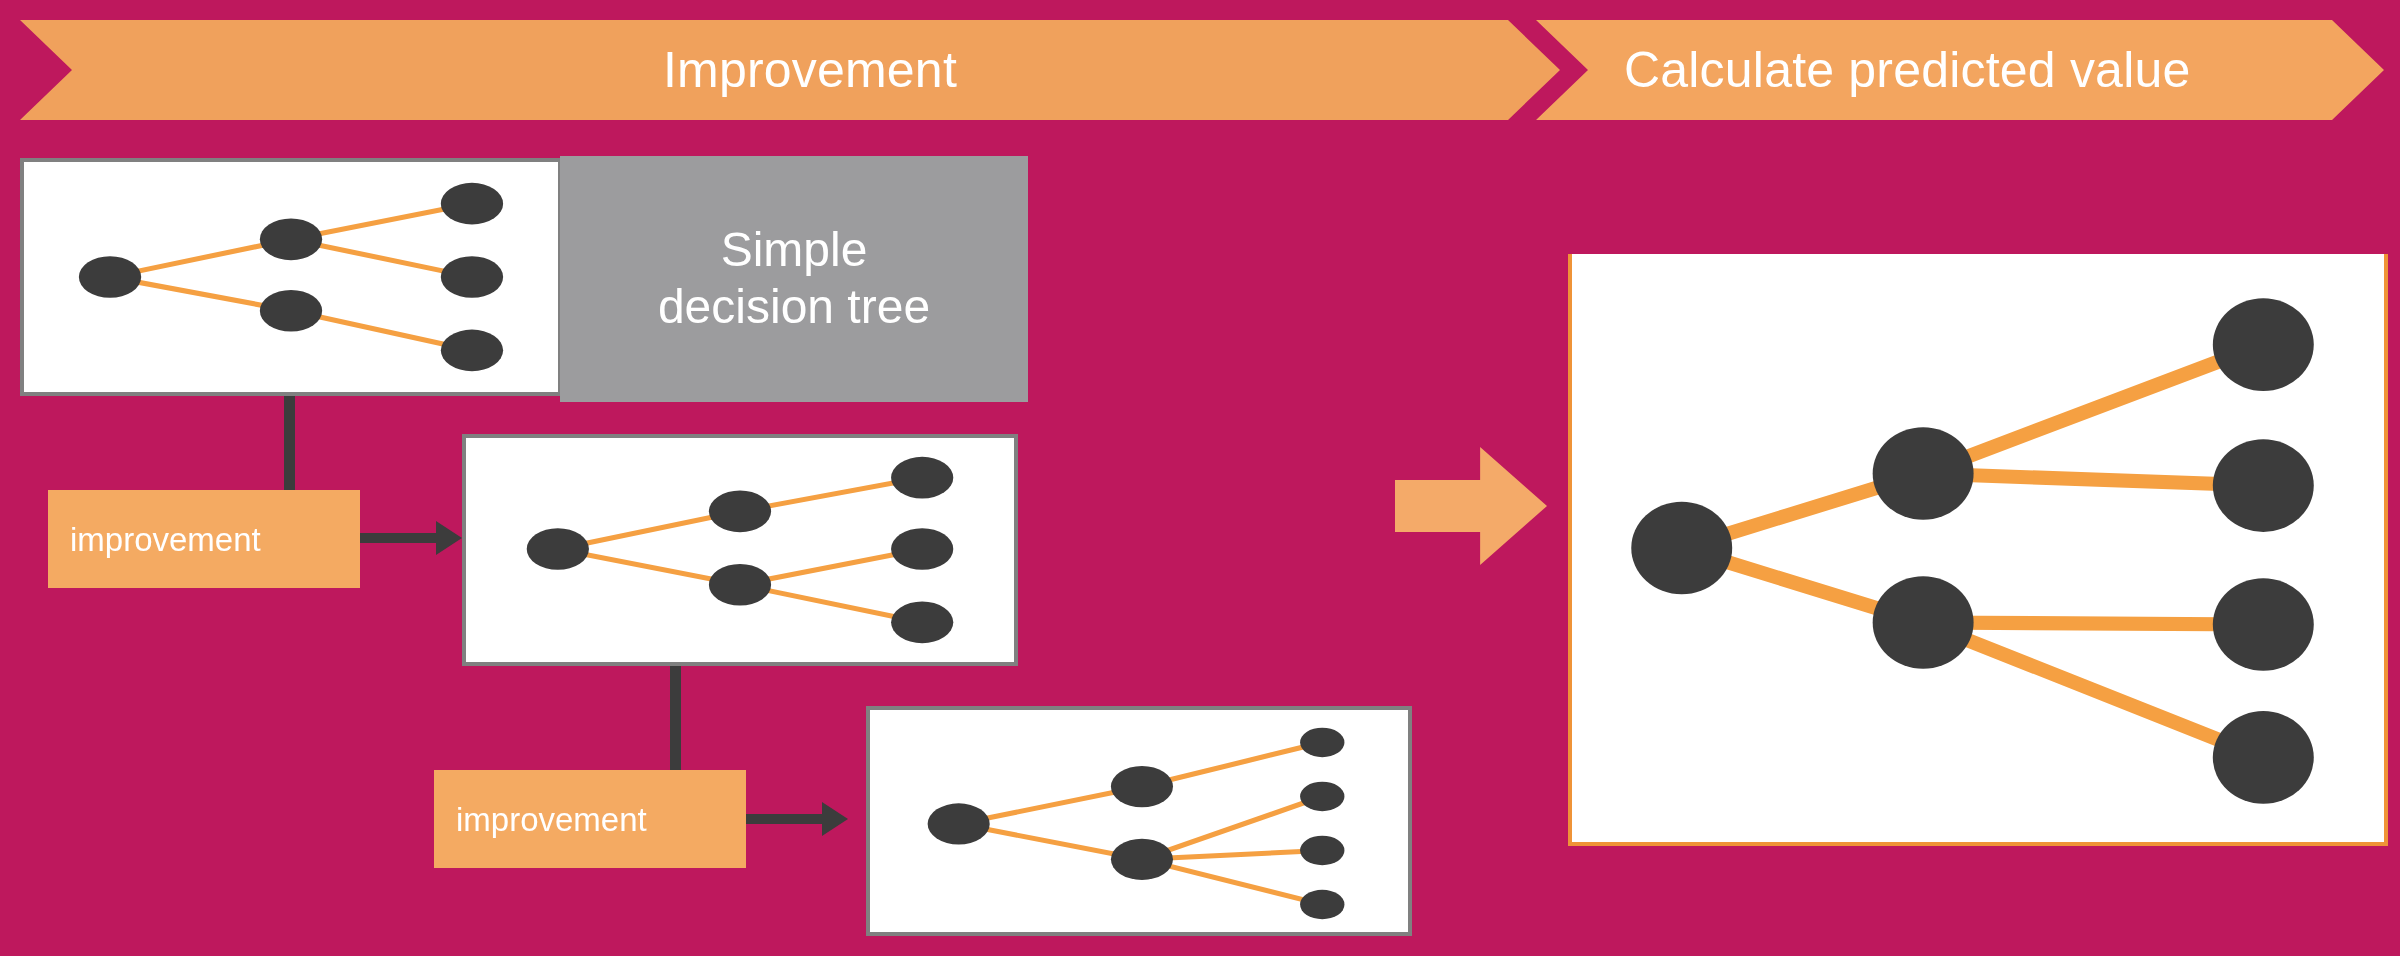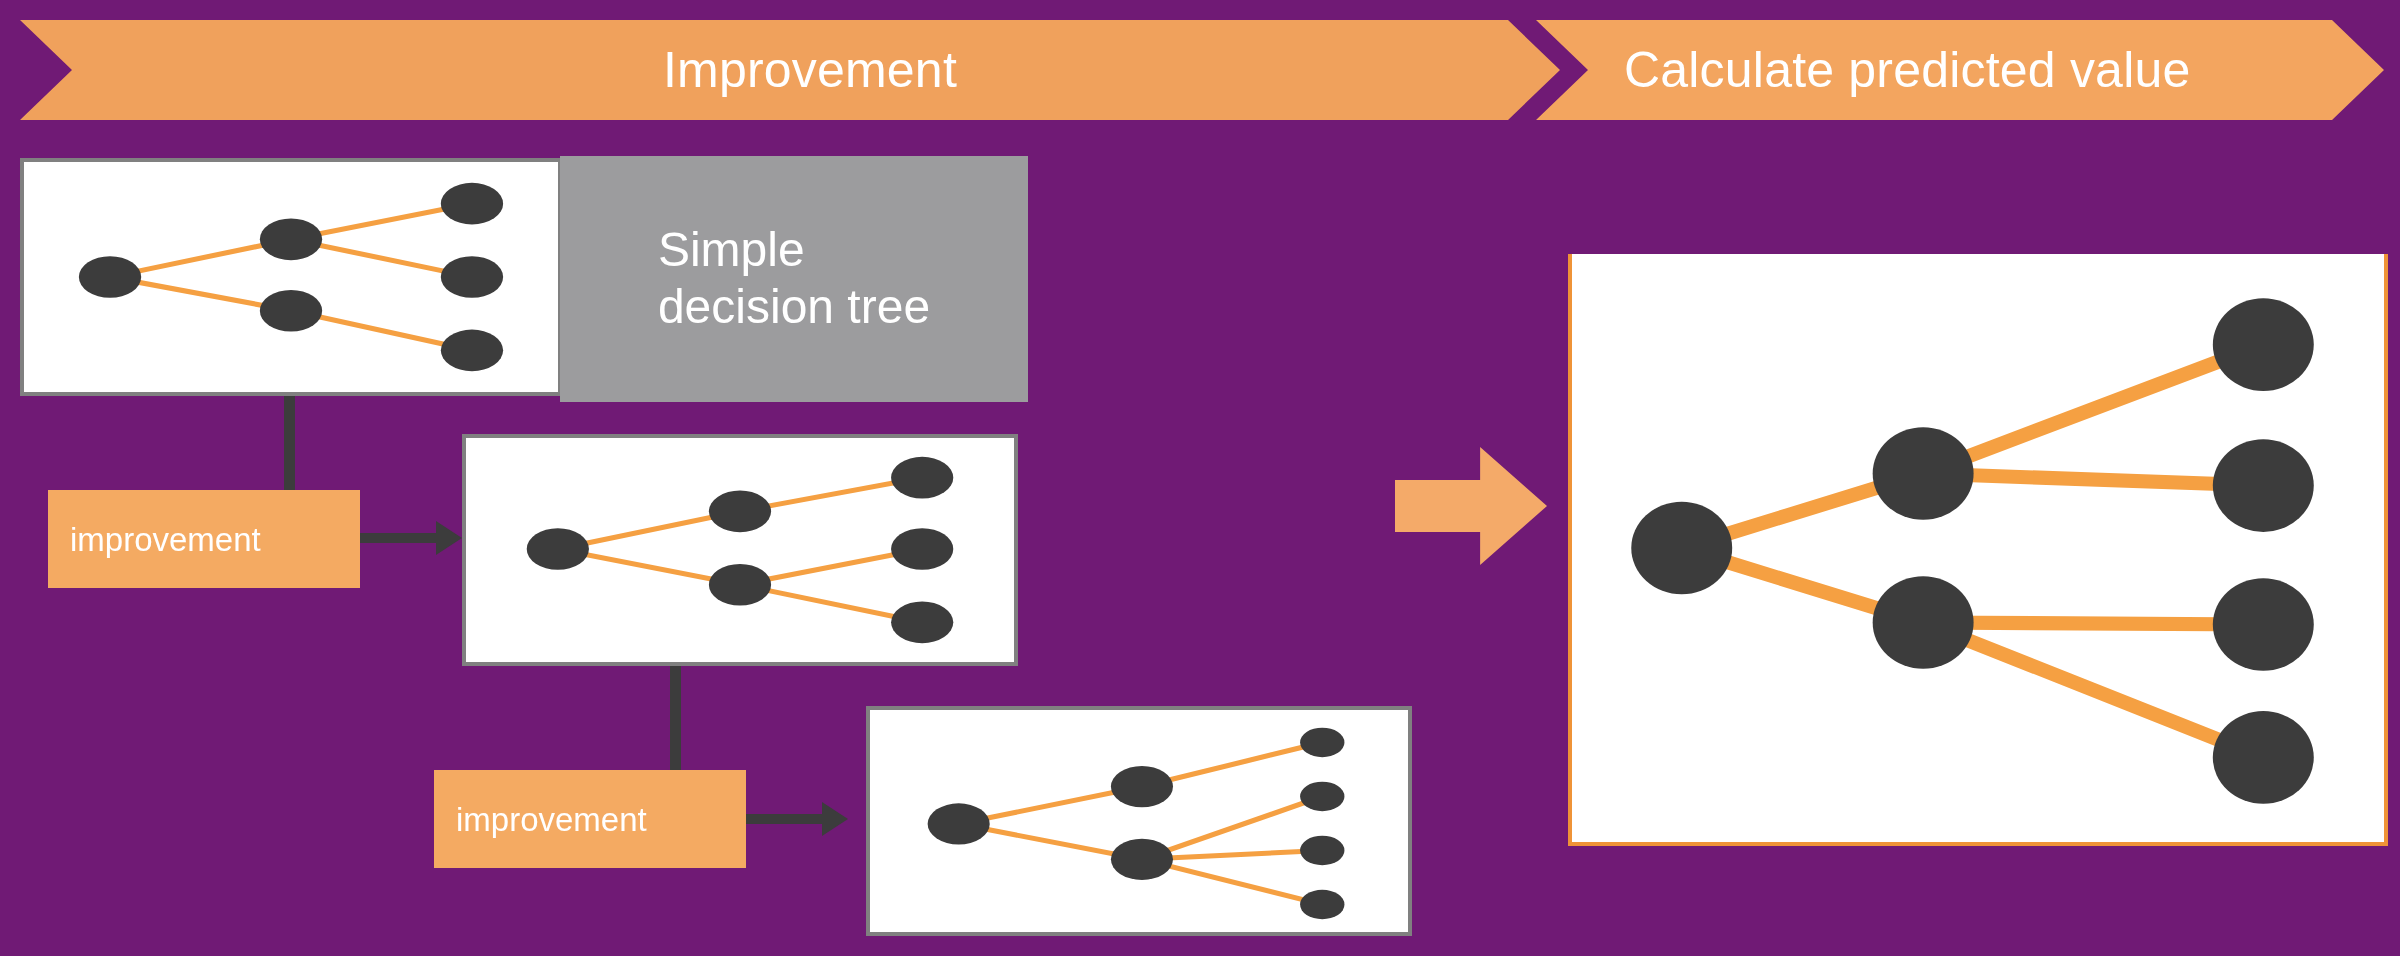--- a/index.html
+++ b/index.html
@@ -9,21 +9,21 @@
     background: #ffffff;
   }
   body {
     font-family: "Liberation Sans", sans-serif;
     -webkit-font-smoothing: antialiased;
   }
   #stage {
     position: relative;
     width: 2400px;
     height: 956px;
-    background: #701a75;
+    background: #be185d;
     overflow: hidden;
   }
 
   
   .banner {
     position: absolute;
     display: flex;
     align-items: center;
     justify-content: center;
     color: #ffffff;
@@ -69,20 +69,21 @@
     position: absolute;
     left: 560px;
     top: 156px;
     width: 468px;
     height: 246px;
     background: #9C9C9E;
     box-sizing: border-box;
     display: flex;
     align-items: center;
     justify-content: center;
+    text-align: center;
   }
   #simple-tree-box .caption {
     color: #ffffff;
     font-size: 48px;
     line-height: 1.18;
     font-weight: 400;
   }
 
   
   .improvement-chip {

